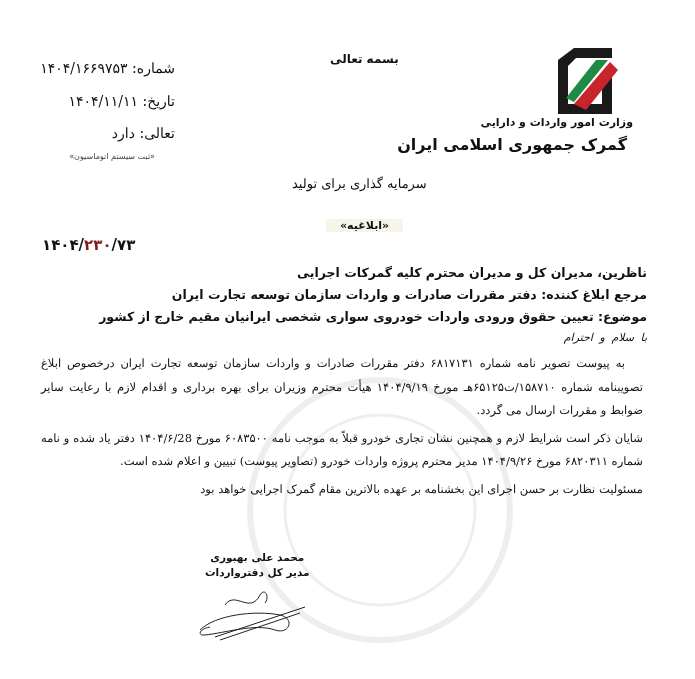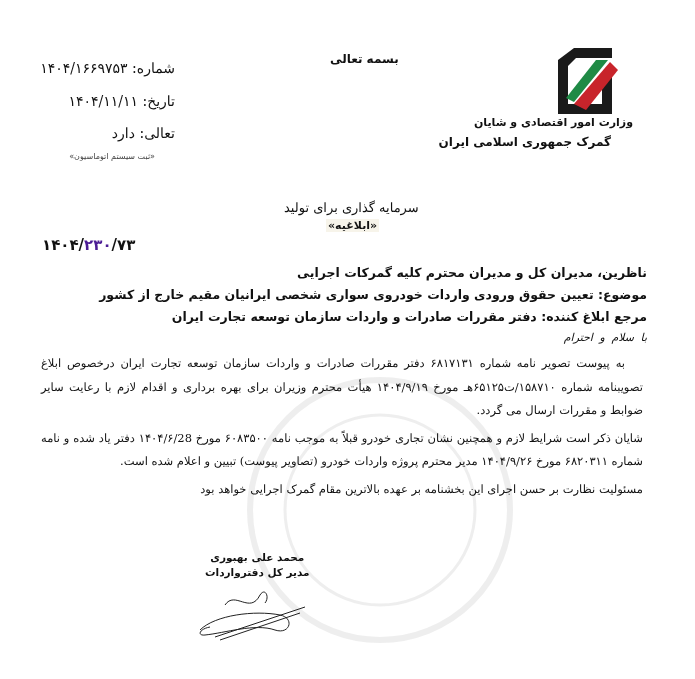--- a/index.html
+++ b/index.html
@@ -4,35 +4,35 @@
 <style>
   html, body { margin:0; padding:0; background:#ffffff; }
   body { width:695px; height:679px; position:relative; overflow:hidden;
          font-family:"DejaVu Sans", sans-serif; color:#111; }
   .abs { position:absolute; }
   .rtl { direction:rtl; unicode-bidi:plaintext; }
 
   
   .logo { left:552px; top:48px; width:66px; height:66px; }
   .logo-text1 { right:62px; top:116px; font-size:11px; font-weight:bold; white-space:nowrap; }
-  .logo-text2 { right:84px; top:135px; font-size:12px; font-weight:bold; white-space:nowrap; }
+  .logo-text2 { right:68px; top:135px; font-size:16px; font-weight:bold; white-space:nowrap; }
 
   .basmala { left:330px; top:52px; font-size:12px; font-weight:bold; white-space:nowrap; }
 
   .meta-row { font-size:14px; white-space:nowrap; font-family:"DejaVu Serif", serif; }
   .meta-number { right:520px; top:60px; }
   .meta-date { right:520px; top:93px; }
   .meta-attach { right:520px; top:125px; }
   .meta-auto { right:540px; top:152px; font-size:8px; color:#444; }
 
-  .slogan { left:284px; top:176px; font-size:13px; white-space:nowrap; font-family:"DejaVu Serif", serif;margin-top:24px; }
-  .ablaghieh { left:326px; top:219px; font-size:11px; font-weight:bold; white-space:nowrap; background:#f7f4ea; padding:0 2px; }
+  .slogan { left:292px; top:176px; font-size:13px; white-space:nowrap; font-family:"DejaVu Serif", serif; }
+  .ablaghieh { left:326px; top:219px; font-size:11px; font-weight:bold; white-space:nowrap; background:#f7f4ea; padding:0 14px; }
 
   .doc-no { left:42px; top:236px; font-size:15px; font-weight:bold; white-space:nowrap; direction:ltr; }
-  .doc-no .red { color:#4c1d95; }
+  .doc-no .red { color:#7f1d1d; }
 
   .header-block { right:48px; top:262px; width:600px; text-align:right; }
   .hline { font-size:12.5px; font-weight:bold; line-height:22px; white-space:nowrap; }
   .hand { font-size:11px; font-style:italic; line-height:20px; font-family:Liberation Mono, monospace; }
 
   .body-block { right:48px; top:348px; width:610px; text-align:justify; text-align-last:right;
                 font-size:11.5px; line-height:23.5px; font-family:"DejaVu Serif", serif; }
   .body-block p { margin:4px; }
   .indent { text-indent:18px; }
 
@@ -47,21 +47,21 @@
 <svg class="abs watermark" viewBox="0 0 300 300">
   <circle cx="150" cy="150" r="130" fill="none" stroke="#777" stroke-width="6"></circle>
   <circle cx="150" cy="150" r="95" fill="none" stroke="#777" stroke-width="3"></circle>
 </svg>
 
 <svg class="abs logo" viewBox="0 0 66 66">
   <path d="M6 12 L22 0 L60 0 L60 10 L24 10 L16 18 L16 56 L50 56 L50 38 L60 28 L60 66 L6 66 Z" fill="#1a1a1a"></path>
   <polygon points="14,50 44,12 56,12 22,54" fill="#1f8a45"></polygon>
   <polygon points="22,56 58,14 66,22 34,62" fill="#c8242b"></polygon>
 </svg>
-<div class="abs rtl logo-text1">وزارت امور اقتصادی و شایان</div>
+<div class="abs rtl logo-text1">وزارت امور واردات و دارایی</div>
 <div class="abs rtl logo-text2">گمرک جمهوری اسلامی ایران</div>
 
 <div class="abs rtl basmala">بسمه تعالی</div>
 
 <div class="abs rtl meta-row meta-number">
   <span>شماره:</span>
   <span>۱۴۰۴/۱۶۶۹۷۵۳</span>
 </div>
 <div class="abs rtl meta-row meta-date">
   <span>تاریخ:</span>
@@ -75,22 +75,22 @@
 
 <div class="abs rtl slogan">سرمایه گذاری برای تولید</div>
 <div class="abs rtl ablaghieh">«ابلاغیه»</div>
 
 <div class="abs doc-no">
   <span>۱۴۰۴/</span><span class="red">۲۳۰</span><span>/۷۳</span>
 </div>
 
 <div class="abs rtl header-block">
   <div class="hline">ناظرین، مدیران کل و مدیران محترم کلیه گمرکات اجرایی</div>
+  <div class="hline">مرجع ابلاغ کننده: دفتر مقررات صادرات و واردات سازمان توسعه تجارت ایران</div>
   <div class="hline">موضوع: تعیین حقوق ورودی واردات خودروی سواری شخصی ایرانیان مقیم خارج از کشور</div>
-  <div class="hline">مرجع ابلاغ کننده: دفتر مقررات صادرات و واردات سازمان توسعه تجارت ایران</div>
   <div class="hand">با سلام و احترام</div>
 </div>
 
 <div class="abs rtl body-block">
   <p class="indent">به پیوست تصویر نامه شماره ۶۸۱۷۱۳۱ دفتر مقررات صادرات و واردات سازمان توسعه تجارت ایران درخصوص ابلاغ تصویبنامه شماره ۱۵۸۷۱۰/ت۶۵۱۲۵هـ مورخ ۱۴۰۴/۹/۱۹ هیأت محترم وزیران برای بهره برداری و اقدام لازم با رعایت سایر ضوابط و مقررات ارسال می گردد.</p>
   <p>شایان ذکر است شرایط لازم و همچنین نشان تجاری خودرو قبلاً به موجب نامه ۶۰۸۳۵۰۰ مورخ ۱۴۰۴/۶/28 دفتر یاد شده و نامه شماره ۶۸۲۰۳۱۱ مورخ ۱۴۰۴/۹/۲۶ مدیر محترم پروژه واردات خودرو (تصاویر پیوست) تبیین و اعلام شده است.</p>
   <p>مسئولیت نظارت بر حسن اجرای این بخشنامه بر عهده بالاترین مقام گمرک اجرایی خواهد بود</p>
 </div>
 
 <div class="abs rtl sign-block">

